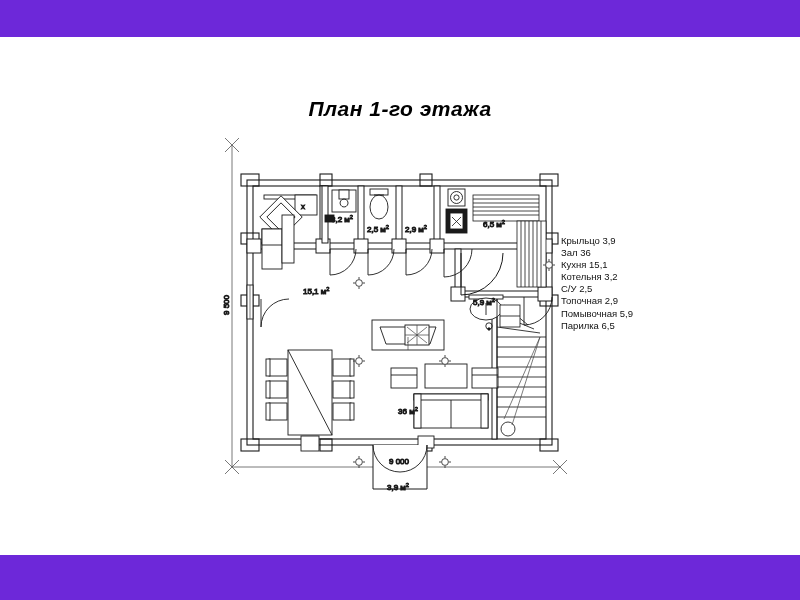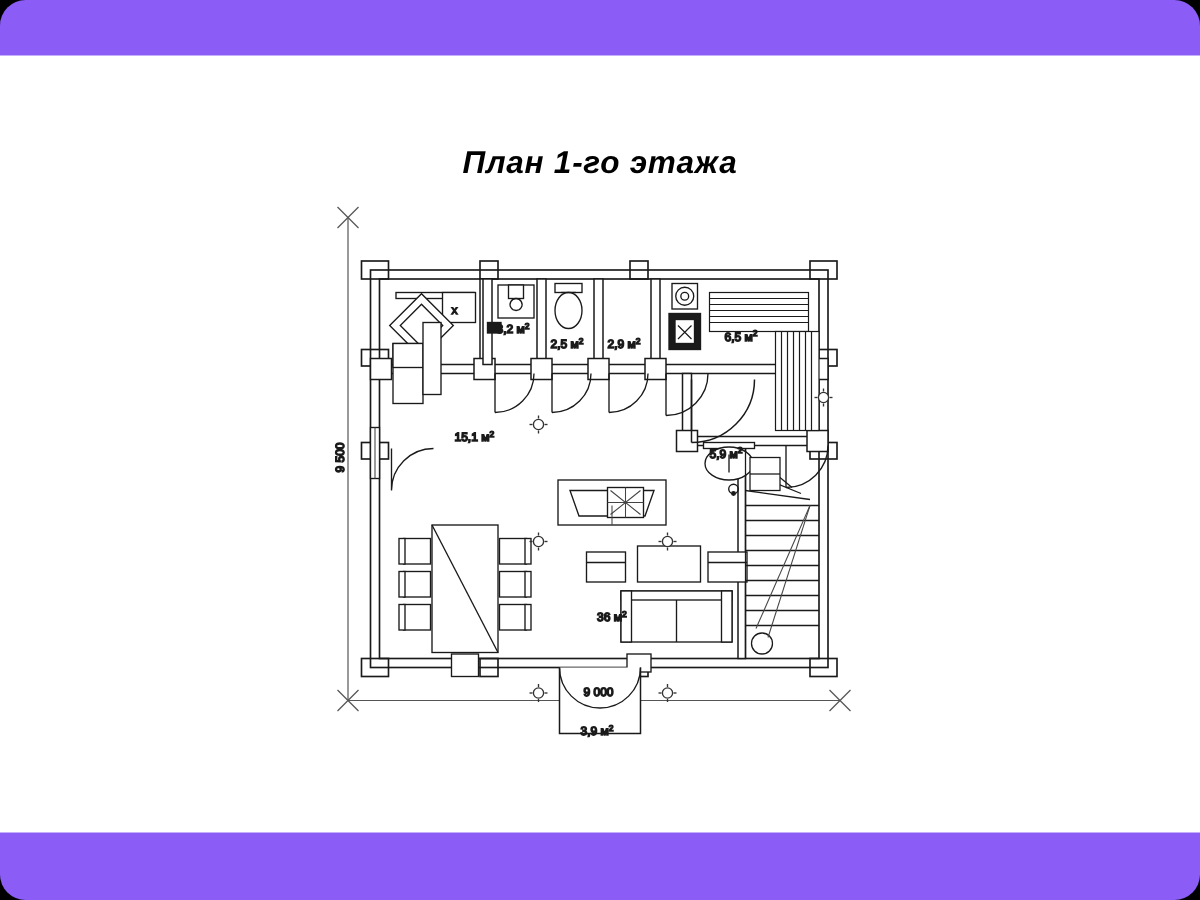--- a/index.html
+++ b/index.html
@@ -1,35 +1,45 @@
 <!DOCTYPE html>
 <html><head>
 <meta charset="utf-8">
 <style>
   html,body{margin:0;padding:0;background:#000;}
   body{width:800px;height:600px;overflow:hidden;font-family:"Liberation Sans",sans-serif;}
-  #stage{position:relative;width:800px;height:600px;background:#8b5cf6;border-radius:17px;}
+  #stage{position:relative;width:800px;height:600px;background:#6d28d9;}
   #sheet{position:absolute;left:0;top:37px;width:800px;height:518px;background:#fff;overflow:hidden;}
   #plan-title{position:absolute;left:0;top:60px;width:800px;text-align:center;
     font-weight:bold;font-style:italic;font-size:21px;color:#000;letter-spacing:.5px;}
   #legend{position:absolute;left:561px;top:198px;font-size:9.5px;line-height:12.1px;color:#111;white-space:nowrap;}
   svg{position:absolute;left:0;top:0;}
   .lbl{font-family:"Liberation Sans",sans-serif;font-size:8px;fill:#111;}
   .lbl tspan.sup{font-size:5.6px;}
   .dim{font-family:"Liberation Sans",sans-serif;font-size:8px;fill:#333;}
 </style>
 </head>
 <body>
 
 <div id="stage">
 
   <div id="sheet">
 
     <div id="plan-title">План 1-го этажа</div>
 
+    <div id="legend">
+      <div>Крыльцо 3,9</div>
+      <div>Зал 36</div>
+      <div>Кухня 15,1</div>
+      <div>Котельня 3,2</div>
+      <div>С/У 2,5</div>
+      <div>Топочная 2,9</div>
+      <div>Помывочная 5,9</div>
+      <div>Парилка 6,5</div>
+    </div>
 
     <svg width="800" height="518" viewBox="0 0 800 518">
       <g fill="none" stroke="#1a1a1a" stroke-width="1" shape-rendering="geometricPrecision">
 
         <g stroke="#555" stroke-width="0.8">
           <line x1="232" y1="108" x2="232" y2="430"></line>
           <line x1="232" y1="430" x2="560" y2="430"></line>
 
           <line x1="225" y1="101" x2="239" y2="115"></line>
           <line x1="239" y1="101" x2="225" y2="115"></line>

